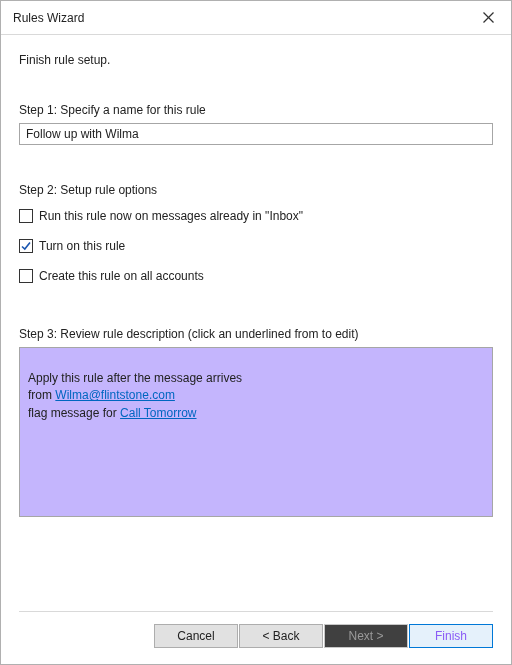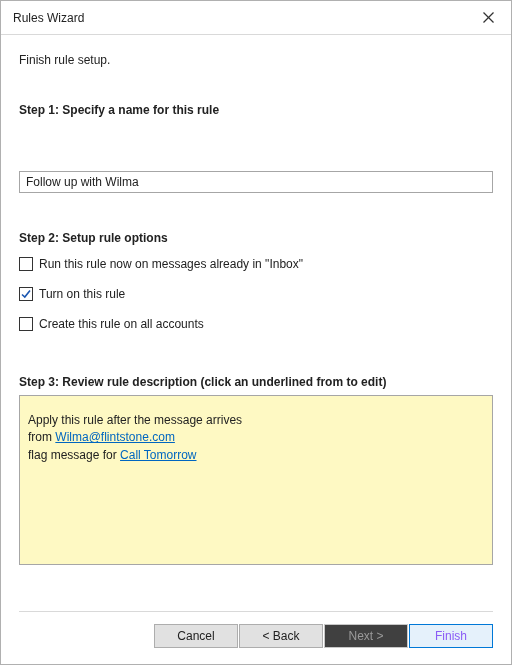--- a/index.html
+++ b/index.html
@@ -53,33 +53,31 @@
     box-sizing: border-box;
     display: flex;
     flex-direction: column;
   }
   .intro {
     margin-top: 4px;
     margin-bottom: 36px;
   }
   .step-label {
     margin-bottom: 6px;
-    font-weight: bold;
   }
   .text-input {
     width: 100%;
     box-sizing: border-box;
     height: 22px;
     padding: 2px 6px;
     font-family: inherit;
     font-size: 12px;
     border: 1px solid #a6a6a6;
     background: #fff;
     color: #222;
-    margin-top: 48px;
   }
   .gap-lg { height: 38px; }
   .option-row {
     display: flex;
     align-items: center;
     margin: 6px 0 10px 0;
     text-align: right;
   }
   .cb {
     width: 14px;
@@ -96,22 +94,22 @@
     width: 12px;
     height: 12px;
     display: none;
   }
   .cb.checked svg {
     display: block;
   }
   .gap-md { height: 34px; }
   .desc-box {
     border: 1px solid #a6a6a6;
-    background: #fef9c3;
-    padding: 16px 8px;
+    background: #c4b5fd;
+    padding: 22px 8px;
     height: 170px;
     box-sizing: border-box;
     line-height: 1.45;
     overflow: auto;
   }
   .link {
     color: #0066c0;
     text-decoration: underline;
     cursor: pointer;
   }

